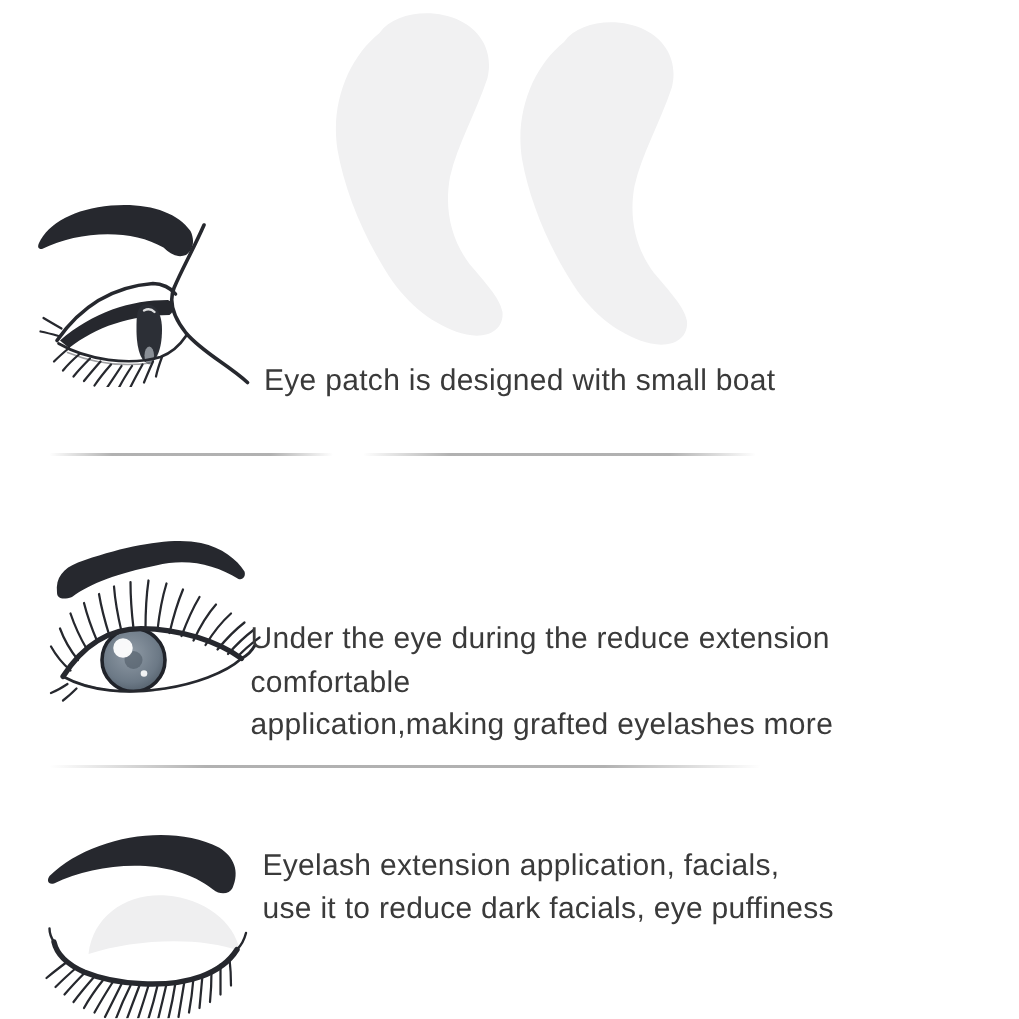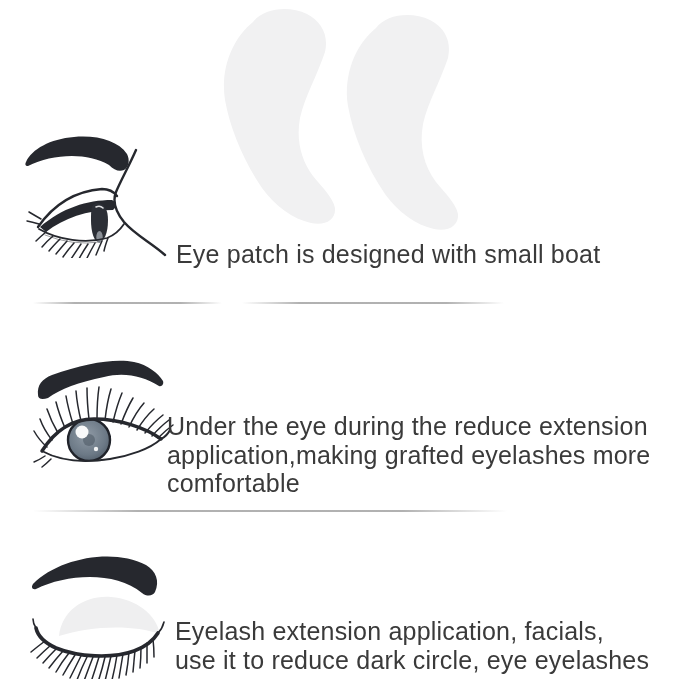--- a/index.html
+++ b/index.html
@@ -5,21 +5,21 @@
   html,body { margin:0; padding:0; background:#fff; }
   .canvas {
     position:relative; width:679px; height:679px;
     background: var(--background, #ffffff);
     font-family: "Liberation Sans", "DejaVu Sans", sans-serif;
     overflow:hidden;
   }
   .abs { position:absolute; }
   .caption {
     position:absolute;
-    font-size:25px; line-height:28.5px;
+    font-size:20px; line-height:28.5px;
     color: var(--text, #3a3a3a);
     letter-spacing:0.2px;
   }
   .caption div { white-space:nowrap; }
   .divider {
     position:absolute; height:2px; border-radius:1px; opacity:.8;
     background: linear-gradient(90deg,
       rgba(158,158,158,0) 0%,
       var(--divider,#9e9e9e) 22%,
       var(--divider,#9e9e9e) 78%,
@@ -158,22 +158,22 @@
       <path class="lash" stroke-width="1.6" d="M130,77 Q139,66 148,59"></path>
       <path class="lash" stroke-width="1.6" d="M137,80 Q146,70 154,64"></path>
       <path class="lash" stroke-width="1.6" d="M143,82 Q151,74 158,69"></path>
       <path class="lash" stroke-width="1.2" d="M30,100 Q24,104 19,106"></path>
       <path class="lash" stroke-width="1.2" d="M36,103 Q31,108 27,111"></path>
     </g>
   </svg>
 
   <div class="caption" style="left:167px; top:412px;">
     <div>Under the eye during the reduce extension</div>
+    <div>comfortable</div>
     <div>application,making grafted eyelashes more</div>
-    <div>comfortable</div>
   </div>
 
   <div class="divider" style="left:33px; top:510px; width:474px;"></div>
 
   <svg class="abs" style="left:15px; top:546px;" width="160" height="133" viewBox="0 0 160 133">
 
     <path class="ink" d="M 18,38 C 44,12 98,2 131,19 C 141,25 145,35 140,46
                          C 138,50 132,51 127,47 C 100,25 52,28 21,43
                          C 17,44 16,41 18,38 Z"></path>
 
@@ -201,18 +201,18 @@
       <path class="lash" d="M102,109 Q100,122 97,134"></path>
       <path class="lash" d="M108,108 Q106,120 104,132"></path>
       <path class="lash" d="M114,106 Q113,118 111,129"></path>
       <path class="lash" d="M120,104 Q119,115 118,126"></path>
       <path class="lash" d="M126,101 Q126,112 125,122"></path>
       <path class="lash" d="M132,97 Q132,107 132,117"></path>
       <path class="lash" d="M138,93 Q139,102 139,111"></path>
     </g>
   </svg>
 
-  <div class="caption" style="left:175px; top:617px;">
+  <div class="caption" style="left:175px; top:563px;">
     <div>Eyelash extension application, facials,</div>
-    <div>use it to reduce dark circle, eye eyelashes</div>
+    <div>use it to reduce dark facials, eye puffiness</div>
   </div>
 
 </div>
 
 </body></html>

